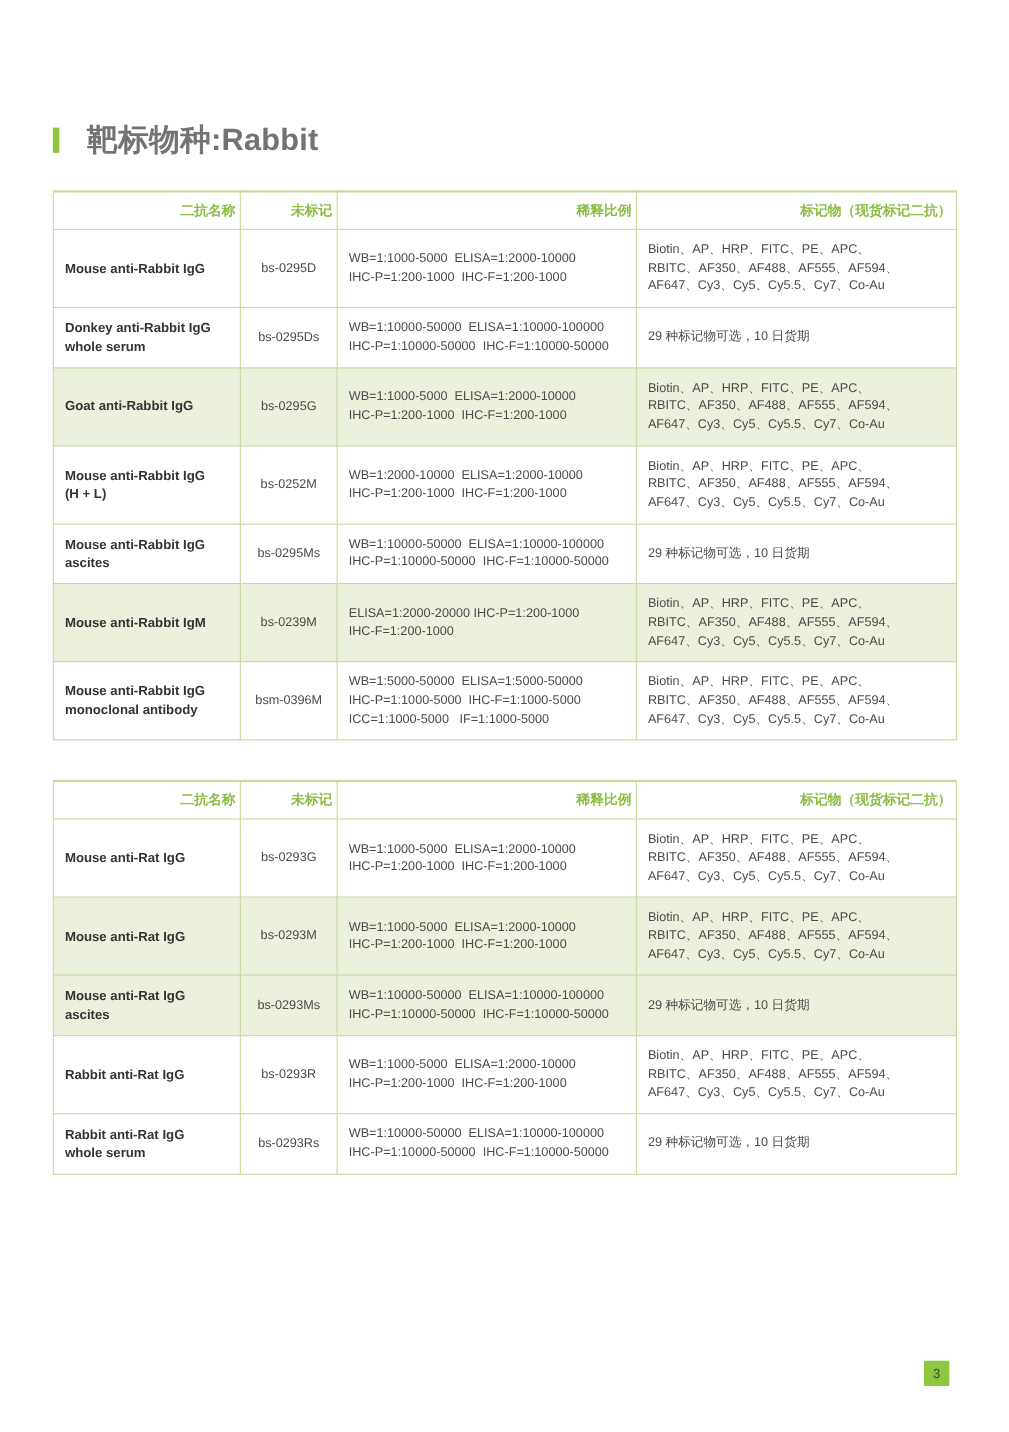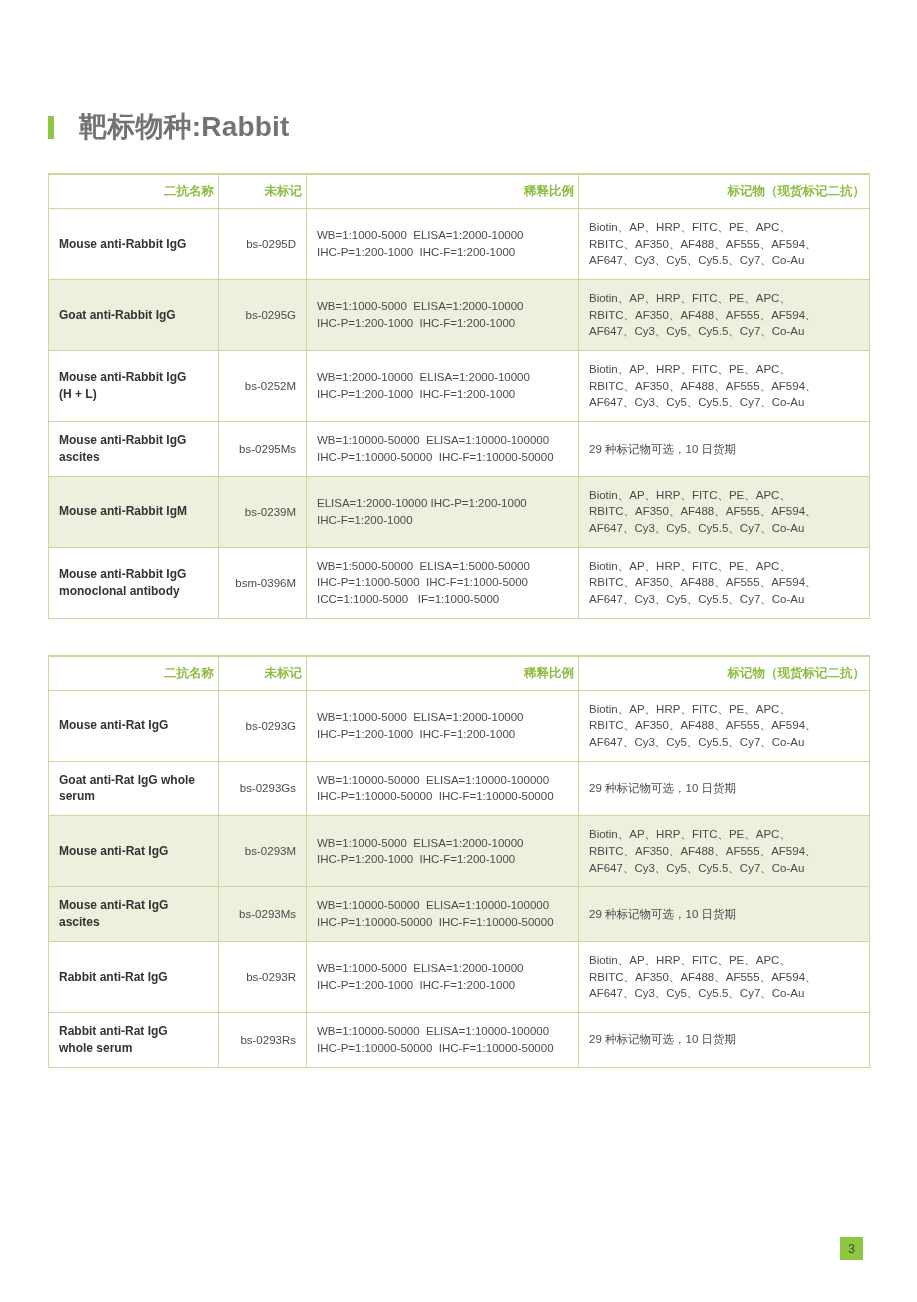--- a/index.html
+++ b/index.html
@@ -40,21 +40,21 @@
     color:#8cbd44;
     text-align:right;
     background:#ffffff;
   }
   .ab-table td { padding:10px 10px; }
   .c-name {
     font-weight:700; font-size:12px; color:#333333;
     line-height:1.4; white-space:pre-line;
   }
   .c-code {
-    text-align:right; font-size:11.5px; color:#4b4b4b;
+    text-align:center; font-size:11.5px; color:#4b4b4b;
     line-height:1.4; white-space:pre-line;
   }
   .c-dilution, .c-markers {
     font-size:11.5px; color:#4b4b4b;
     line-height:1.45; white-space:pre-wrap;
   }
   tr.shaded td { background:#ebf1dc; }
 
   .page-number {
     position:absolute;
@@ -94,20 +94,27 @@
       <tbody>
           <tr>
     <td class="c-name">Mouse anti-Rabbit IgG</td>
     <td class="c-code">bs-0295D</td>
     <td class="c-dilution">WB=1:1000-5000  ELISA=1:2000-10000
 IHC-P=1:200-1000  IHC-F=1:200-1000</td>
     <td class="c-markers">Biotin、AP、HRP、FITC、PE、APC、
 RBITC、AF350、AF488、AF555、AF594、
 AF647、Cy3、Cy5、Cy5.5、Cy7、Co-Au</td>
   </tr>
+          <tr>
+    <td class="c-name">Donkey anti-Rabbit IgG whole serum</td>
+    <td class="c-code">bs-0295Ds</td>
+    <td class="c-dilution">WB=1:10000-50000  ELISA=1:10000-100000
+IHC-P=1:10000-50000  IHC-F=1:10000-50000</td>
+    <td class="c-markers">29 种标记物可选，10 日货期</td>
+  </tr>
           <tr class="shaded">
     <td class="c-name">Goat anti-Rabbit IgG</td>
     <td class="c-code">bs-0295G</td>
     <td class="c-dilution">WB=1:1000-5000  ELISA=1:2000-10000
 IHC-P=1:200-1000  IHC-F=1:200-1000</td>
     <td class="c-markers">Biotin、AP、HRP、FITC、PE、APC、
 RBITC、AF350、AF488、AF555、AF594、
 AF647、Cy3、Cy5、Cy5.5、Cy7、Co-Au</td>
   </tr>
           <tr>
@@ -124,21 +131,21 @@
     <td class="c-name">Mouse anti-Rabbit IgG
 ascites</td>
     <td class="c-code">bs-0295Ms</td>
     <td class="c-dilution">WB=1:10000-50000  ELISA=1:10000-100000
 IHC-P=1:10000-50000  IHC-F=1:10000-50000</td>
     <td class="c-markers">29 种标记物可选，10 日货期</td>
   </tr>
           <tr class="shaded">
     <td class="c-name">Mouse anti-Rabbit IgM</td>
     <td class="c-code">bs-0239M</td>
-    <td class="c-dilution">ELISA=1:2000-10000 IHC-P=1:200-1000
+    <td class="c-dilution">ELISA=1:2000-20000 IHC-P=1:200-1000
 IHC-F=1:200-1000</td>
     <td class="c-markers">Biotin、AP、HRP、FITC、PE、APC、
 RBITC、AF350、AF488、AF555、AF594、
 AF647、Cy3、Cy5、Cy5.5、Cy7、Co-Au</td>
   </tr>
           <tr>
     <td class="c-name">Mouse anti-Rabbit IgG
 monoclonal antibody</td>
     <td class="c-code">bsm-0396M</td>
     <td class="c-dilution">WB=1:5000-50000  ELISA=1:5000-50000
@@ -171,28 +178,20 @@
       <tbody>
           <tr>
     <td class="c-name">Mouse anti-Rat IgG</td>
     <td class="c-code">bs-0293G</td>
     <td class="c-dilution">WB=1:1000-5000  ELISA=1:2000-10000
 IHC-P=1:200-1000  IHC-F=1:200-1000</td>
     <td class="c-markers">Biotin、AP、HRP、FITC、PE、APC、
 RBITC、AF350、AF488、AF555、AF594、
 AF647、Cy3、Cy5、Cy5.5、Cy7、Co-Au</td>
   </tr>
-          <tr>
-    <td class="c-name">Goat anti-Rat IgG whole
-serum</td>
-    <td class="c-code">bs-0293Gs</td>
-    <td class="c-dilution">WB=1:10000-50000  ELISA=1:10000-100000
-IHC-P=1:10000-50000  IHC-F=1:10000-50000</td>
-    <td class="c-markers">29 种标记物可选，10 日货期</td>
-  </tr>
           <tr class="shaded">
     <td class="c-name">Mouse anti-Rat IgG</td>
     <td class="c-code">bs-0293M</td>
     <td class="c-dilution">WB=1:1000-5000  ELISA=1:2000-10000
 IHC-P=1:200-1000  IHC-F=1:200-1000</td>
     <td class="c-markers">Biotin、AP、HRP、FITC、PE、APC、
 RBITC、AF350、AF488、AF555、AF594、
 AF647、Cy3、Cy5、Cy5.5、Cy7、Co-Au</td>
   </tr>
           <tr class="shaded">

